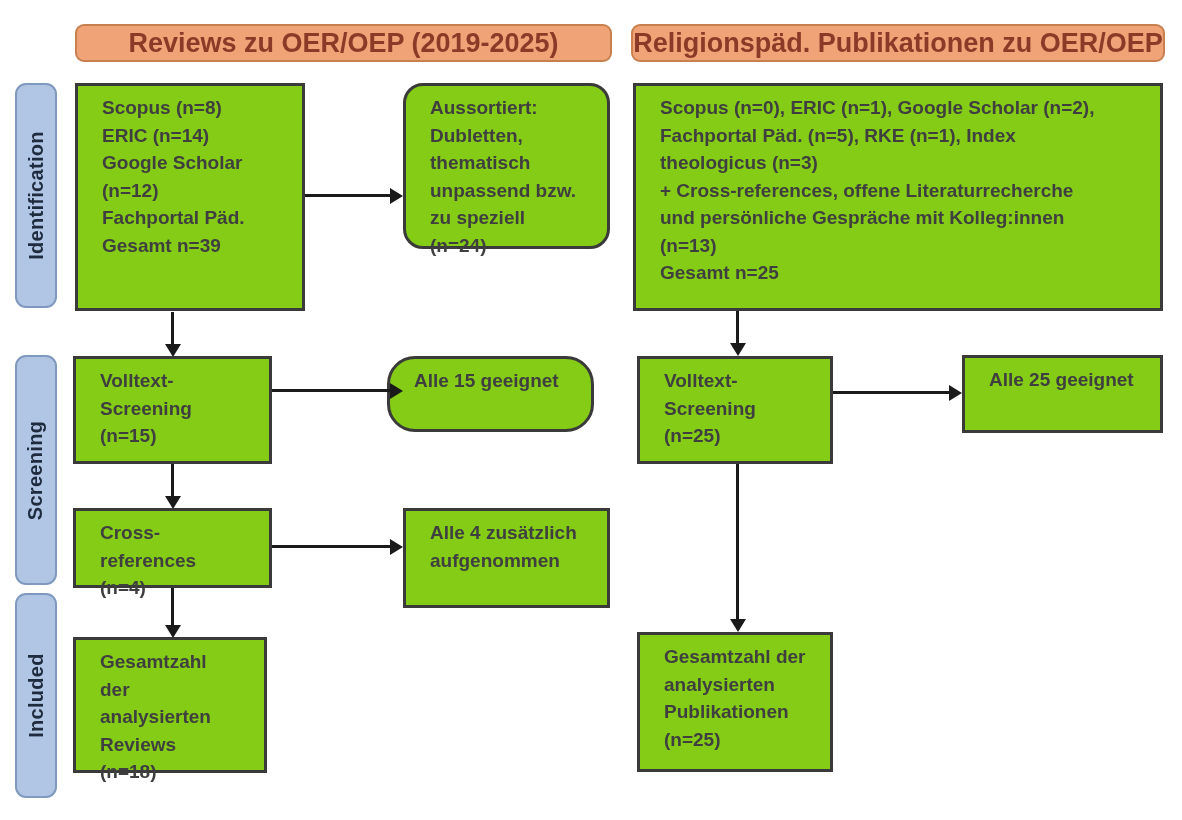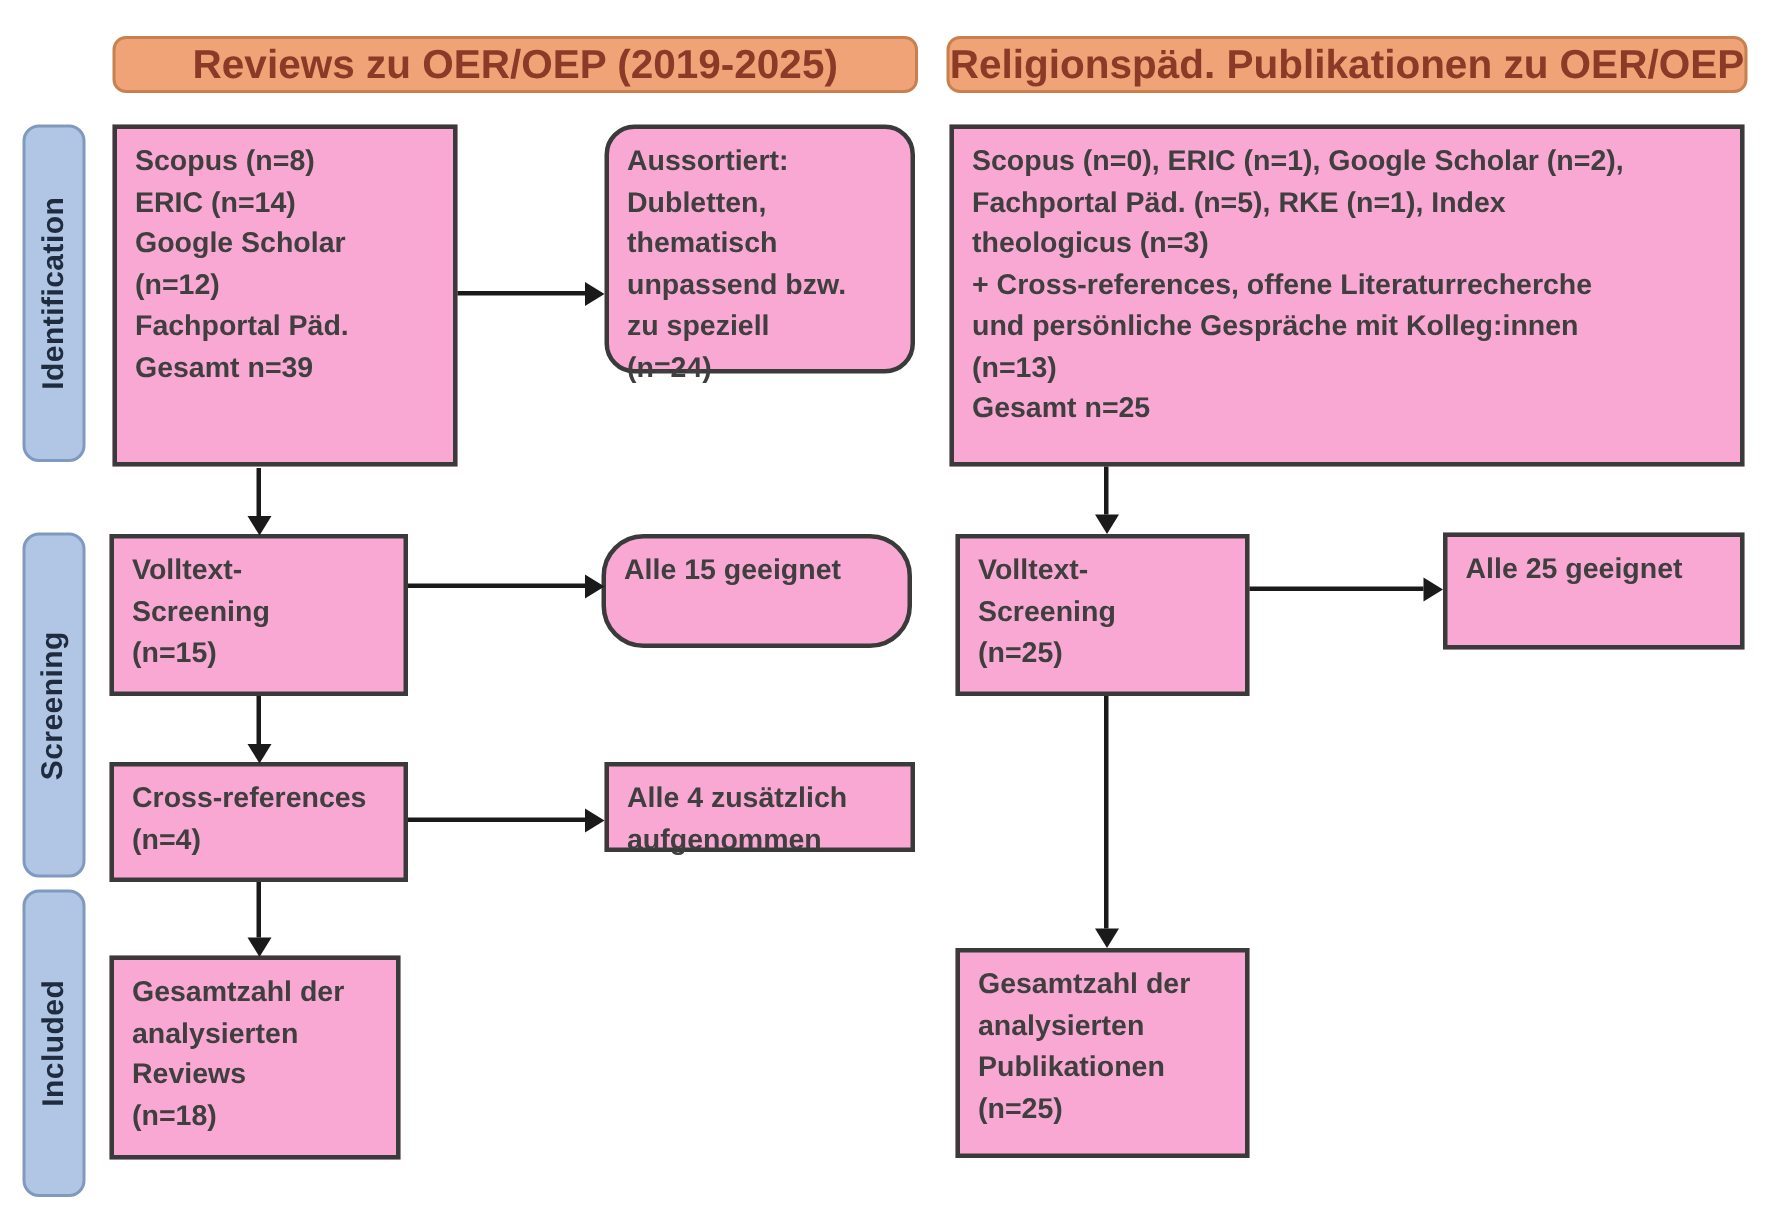--- a/index.html
+++ b/index.html
@@ -42,27 +42,27 @@
   }
   .stage span{
     transform:rotate(-90deg);
     white-space:nowrap;
     font-weight:700;font-size:20px;
     color:var(--stage-text);
     letter-spacing:0.3px;
   }
   .box{
     position:absolute;
-    background:#f9a8d4;
+    background:#84cc16;
     border:3px solid var(--box-border);
     color:var(--box-text);
     font-weight:700;
     font-size:19px;
     line-height:1.45;
-    padding:8px 12px;
+    padding:8px 24px;
     box-sizing:border-box;
   }
   .hline{position:absolute;height:3px;background:var(--arrow);}
   .vline{position:absolute;width:3px;background:var(--arrow);}
   .head-right{
     position:absolute;width:0;height:0;
     border-top:8px solid transparent;
     border-bottom:8px solid transparent;
     border-left:13px solid var(--arrow);
   }
@@ -105,28 +105,28 @@
       <div>thematisch</div>
       <div>unpassend bzw.</div>
       <div>zu speziell</div>
       <div>(n=24)</div>
     </div>
   <div class="box" style="left:73px;top:356px;width:199px;height:108px;">
       <div>Volltext-</div>
       <div>Screening</div>
       <div>(n=15)</div>
     </div>
-  <div class="box" style="left:401px;top:356px;width:207px;height:76px;border-radius:28px;">
+  <div class="box" style="left:387px;top:356px;width:207px;height:76px;border-radius:28px;">
       <div>Alle 15 geeignet</div>
     </div>
   <div class="box" style="left:73px;top:508px;width:199px;height:80px;">
       <div>Cross-references</div>
       <div>(n=4)</div>
     </div>
-  <div class="box" style="left:403px;top:508px;width:207px;height:60px;">
+  <div class="box" style="left:403px;top:508px;width:207px;height:100px;">
       <div>Alle 4 zusätzlich</div>
       <div>aufgenommen</div>
     </div>
   <div class="box" style="left:73px;top:637px;width:194px;height:136px;">
       <div>Gesamtzahl der</div>
       <div>analysierten</div>
       <div>Reviews</div>
       <div>(n=18)</div>
     </div>
 

